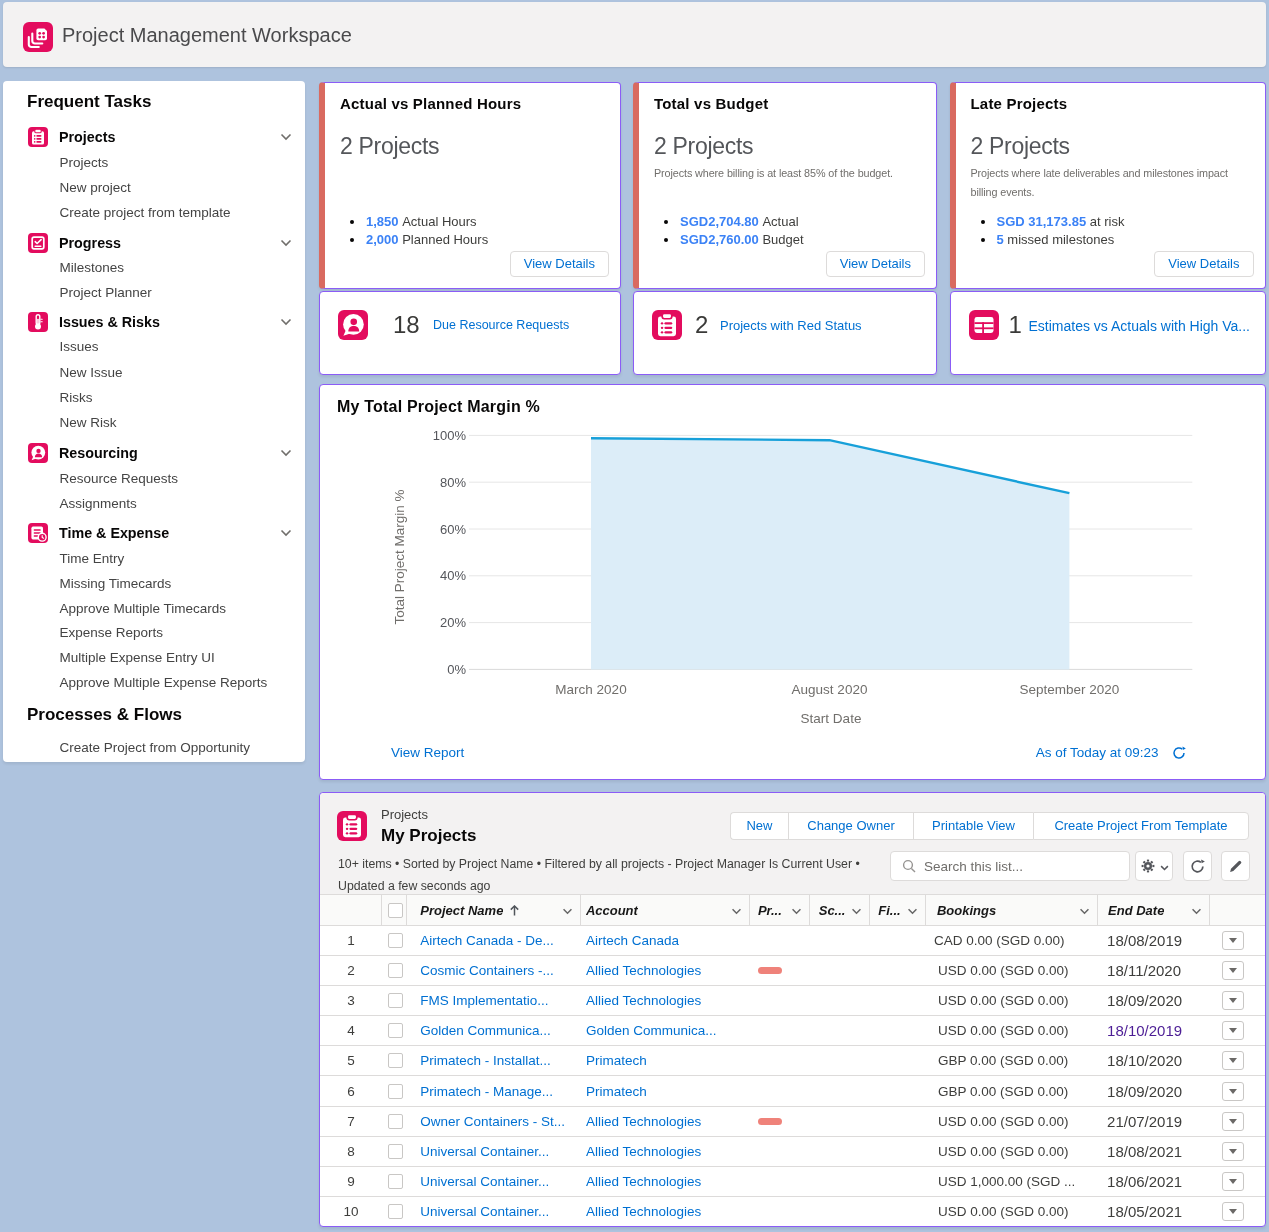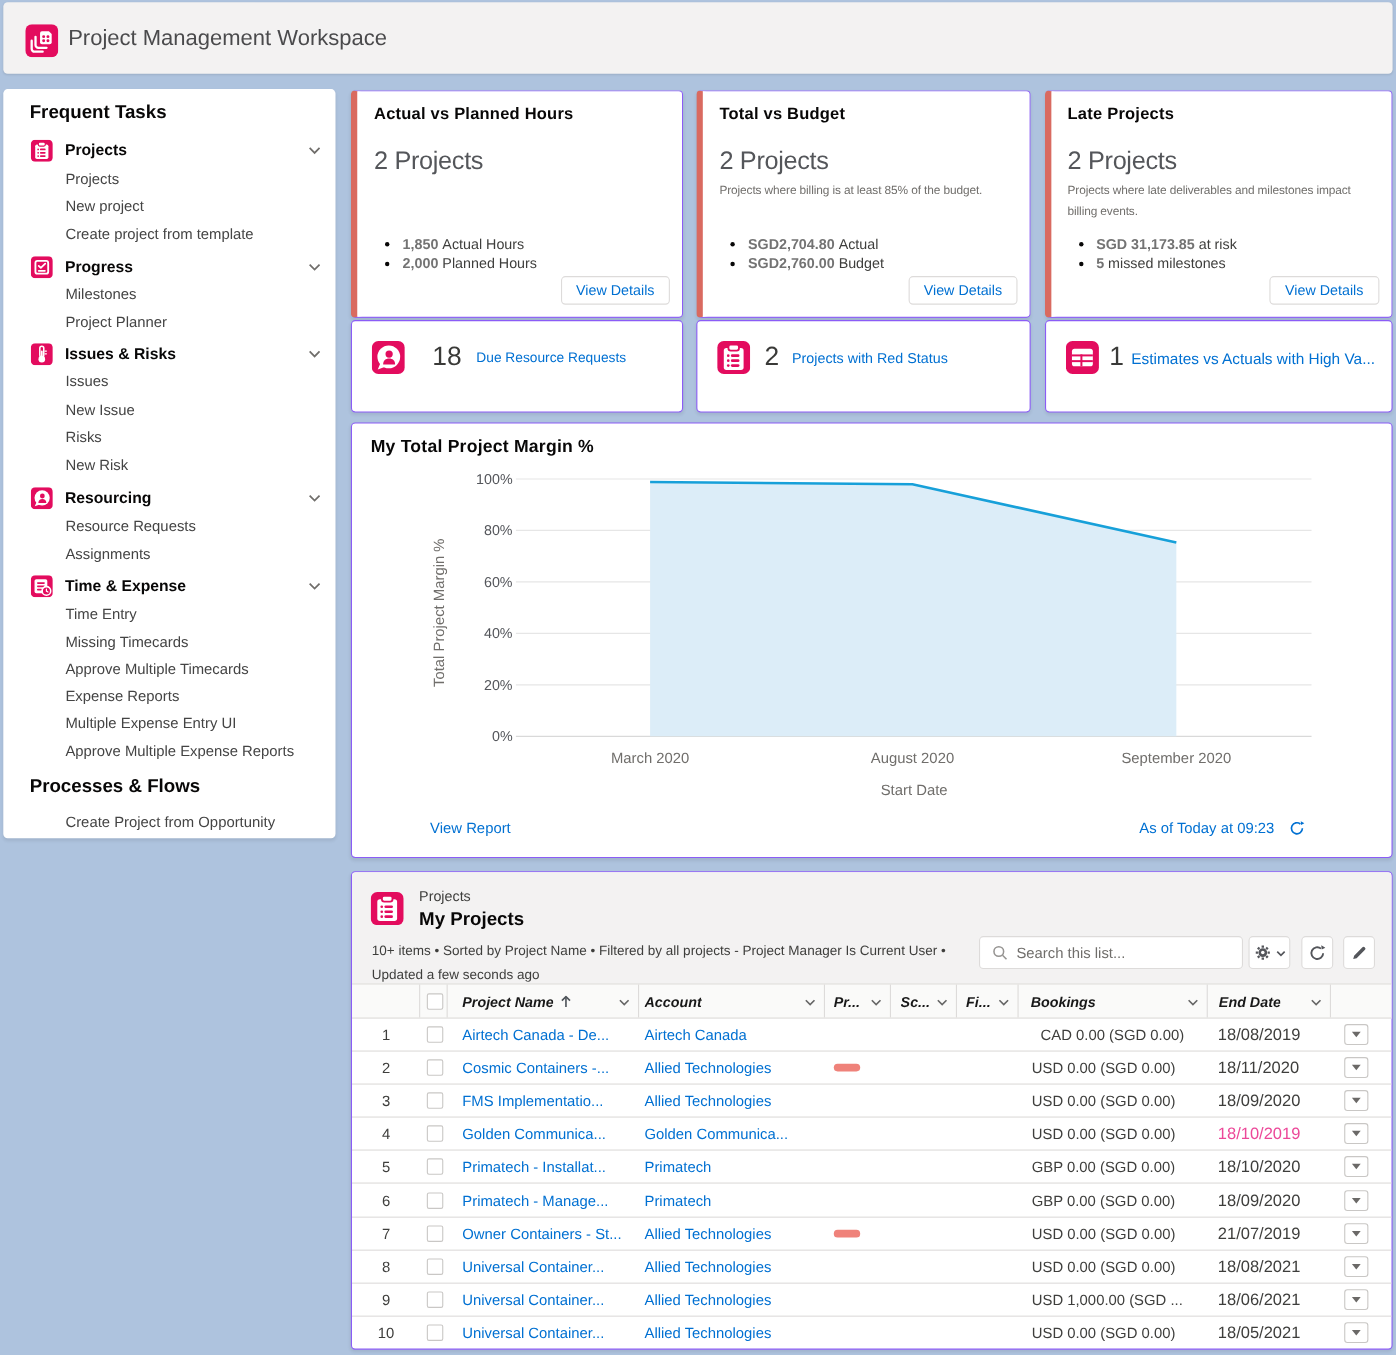--- a/index.html
+++ b/index.html
@@ -13,21 +13,21 @@
 .ss { position:absolute; left:25px; height:24px; display:flex; align-items:center; width:268px; }
 .ss span { margin-left:11px; font-size:14.3px; font-weight:700; color:#080707; }
 .ss .sch { margin-left:auto; margin-right:4px; }
 .si { position:absolute; left:56.5px; font-size:13.5px; color:#444; height:22px; line-height:22px; }
 .kpi { top:82px; height:206.5px; border-left:6px solid #d96a60; border-radius:4px; }
 .kt { position:absolute; left:15px; top:12px; font-size:15px; font-weight:700; letter-spacing:0.2px; color:#080707; }
 .k2 { position:absolute; left:15px; top:50px; font-size:23px; letter-spacing:-0.3px; color:#54565a; }
 .kd { position:absolute; left:15px; top:81px; font-size:10.8px; letter-spacing:-0.1px; color:#706e6b; line-height:19px; white-space:nowrap; }
 .kb { position:absolute; left:24px; top:130px; list-style:none; }
 .kb li { font-size:13px; color:#3e3e3c; line-height:18.3px; padding-left:17px; position:relative; }
-.kb li b { color:#737373; }
+.kb li b { color:#3b82f6; }
 .kb li:before { content:""; position:absolute; left:1px; top:7px; width:4px; height:4px; border-radius:50%; background:#080707; }
 .vd { position:absolute; right:11px; bottom:11px; height:26px; line-height:24px; padding:0 13px; border:1px solid #dddbda; border-radius:4px; color:#0070d2; font-size:13px; background:#fff; }
 .mini { top:291px; height:84px; }
 .mic { position:absolute; left:18px; top:18px; }
 .mn { position:absolute; top:19px; font-size:24px; color:#3a3a38; }
 .ml { position:absolute; top:26px; font-size:13px; }
 .ct { position:absolute; left:17px; top:13px; font-size:16px; font-weight:700; letter-spacing:0.2px; color:#080707; }
 .axlab { font-size:13px; fill:#54565b; font-family:"Liberation Sans",sans-serif; }
 .axlab2 { font-size:13.5px; fill:#706e6b; font-family:"Liberation Sans",sans-serif; }
 .vr { position:absolute; left:71px; top:360px; font-size:13.5px; }
@@ -301,20 +301,26 @@
             <rect x="8.3" y="11.1" width="5.2" height="1.6" rx="0.8" fill="#e30c5e"></rect>
 <circle cx="6.7" cy="14.9" r="0.8" fill="#e30c5e"></circle>
             <rect x="8.3" y="14.1" width="5.2" height="1.6" rx="0.8" fill="#e30c5e"></rect>
 </g>
         </svg>
       </div>
 <div style="position:absolute;left:61px;top:14px;font-size:13px;color:#3e3e3c">Projects</div>
 <div style="position:absolute;left:61px;top:33px;font-size:17px;font-weight:700;color:#080707">My Projects</div>
 <div class="info" style="top:64px">10+ items • Sorted by Project Name • Filtered by all projects - Project Manager Is Current User •</div>
 <div class="info" style="top:85.5px">Updated a few seconds ago</div>
+<div class="btngrp">
+<a class="gbtn" style="width:58px;border-radius:4px 0 0 4px">New</a>
+        <a class="gbtn" style="width:125px">Change Owner</a>
+        <a class="gbtn" style="width:120px">Printable View</a>
+        <a class="gbtn" style="width:216px;border-radius:0 4px 4px 0;border-right:1px solid #dddbda">Create Project From Template</a>
+</div>
 <div class="search">
         <svg width="14" height="14" viewBox="0 0 14 14" style="display:block">
           <circle cx="6" cy="6" r="4.4" fill="none" stroke="#969492" stroke-width="1.4"></circle>
           <line x1="9.4" y1="9.4" x2="13" y2="13" stroke="#969492" stroke-width="1.4"></line>
         </svg>
         <span>Search this list...</span>
       </div>
 <span class="sqbtn" style="left:815px;width:38px">
         <svg width="16" height="16" viewBox="0 0 16 16" style="display:block">
           <g stroke="#54565b" stroke-width="2.2">
@@ -422,21 +428,21 @@
 <div class="tc" style="width:173.9px">
           <a class="lnk" style="margin-left:13px">Airtech Canada - De...</a>
         </div>
 <div class="tc" style="width:169.3px">
           <a class="lnk" style="margin-left:5px">Airtech Canada</a>
         </div>
 <div class="tc" style="width:59.9px"></div>
 <div class="tc" style="width:60.6px"></div>
 <div class="tc" style="width:55.8px"></div>
 <div class="tc" style="width:172.4px;color:#3e3e3c">
-          <span style="margin-left:20px;white-space:nowrap;overflow:hidden;max-width:153px">CAD 0.00 (SGD 0.00)</span>
+          <span style="margin-left:8px;white-space:nowrap;overflow:hidden;max-width:153px">CAD 0.00 (SGD 0.00)</span>
         </div>
 <div class="tc" style="width:112.4px;color:#3e3e3c;font-size:15px">
           <span style="margin-left:9px">18/08/2019</span>
         </div>
 <div class="tc" style="width:54.3px">
           <span class="act">
             <span class="tri"></span>
           </span>
         </div>
 </div>
@@ -504,21 +510,21 @@
         </div>
 <div class="tc" style="width:169.3px">
           <a class="lnk" style="margin-left:5px">Golden Communica...</a>
         </div>
 <div class="tc" style="width:59.9px"></div>
 <div class="tc" style="width:60.6px"></div>
 <div class="tc" style="width:55.8px"></div>
 <div class="tc" style="width:172.4px;color:#3e3e3c">
           <span style="margin-left:12px;white-space:nowrap;overflow:hidden;max-width:153px">USD 0.00 (SGD 0.00)</span>
         </div>
-<div class="tc" style="width:112.4px;color:#ec4899;font-size:15px">
+<div class="tc" style="width:112.4px;color:#4c1d95;font-size:15px">
           <span style="margin-left:9px">18/10/2019</span>
         </div>
 <div class="tc" style="width:54.3px">
           <span class="act">
             <span class="tri"></span>
           </span>
         </div>
 </div>
 <div class="trow">
 <div class="tc" style="width:62px;justify-content:center;color:#3e3e3c">5</div>

